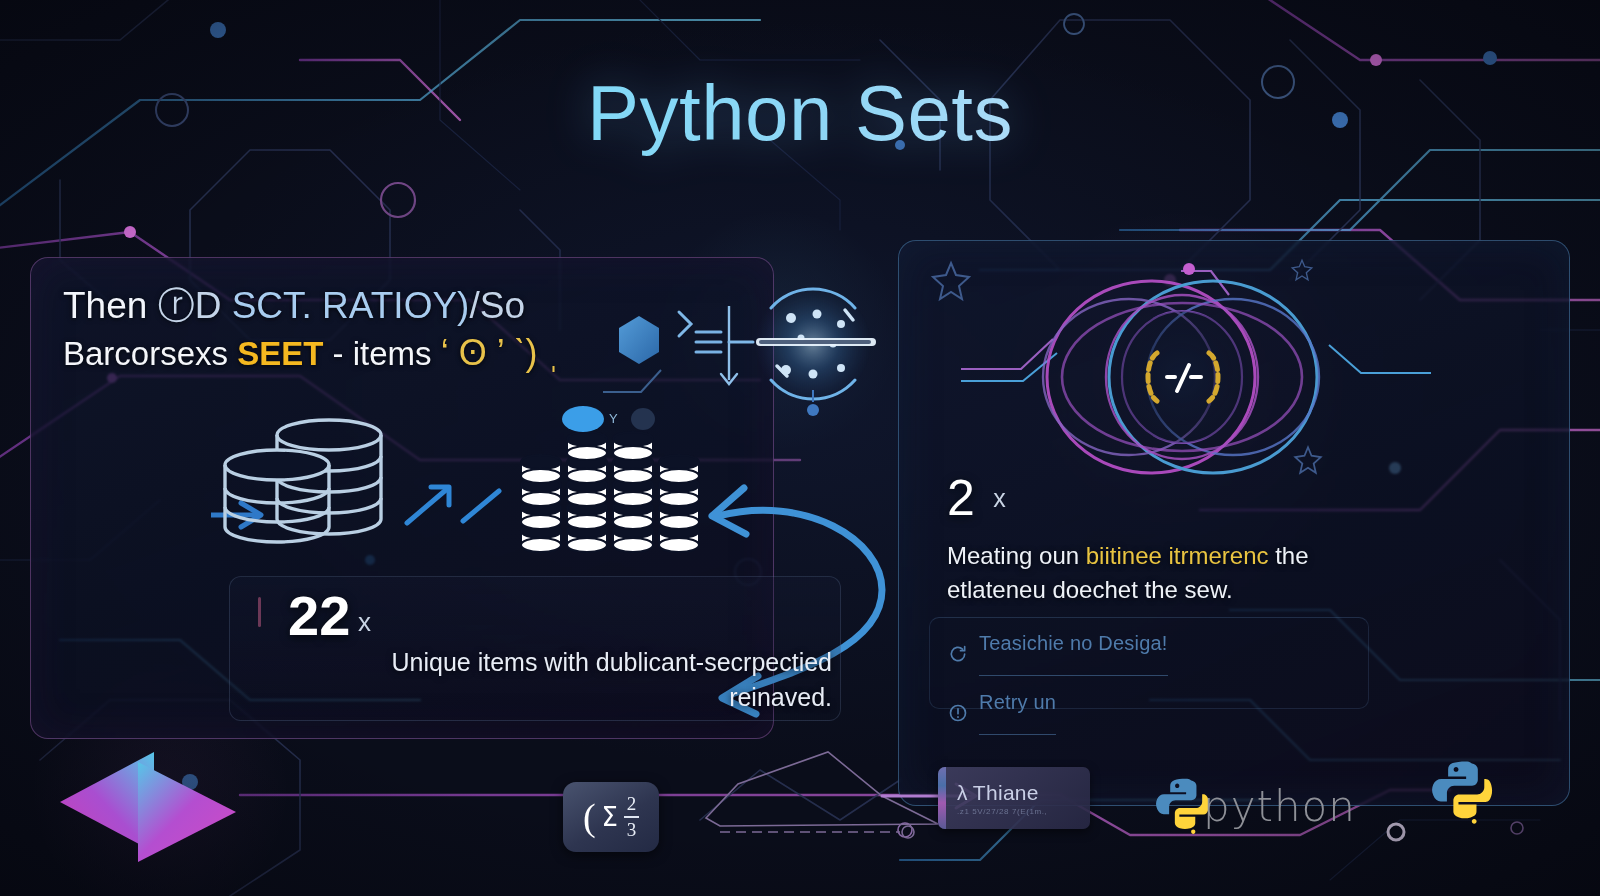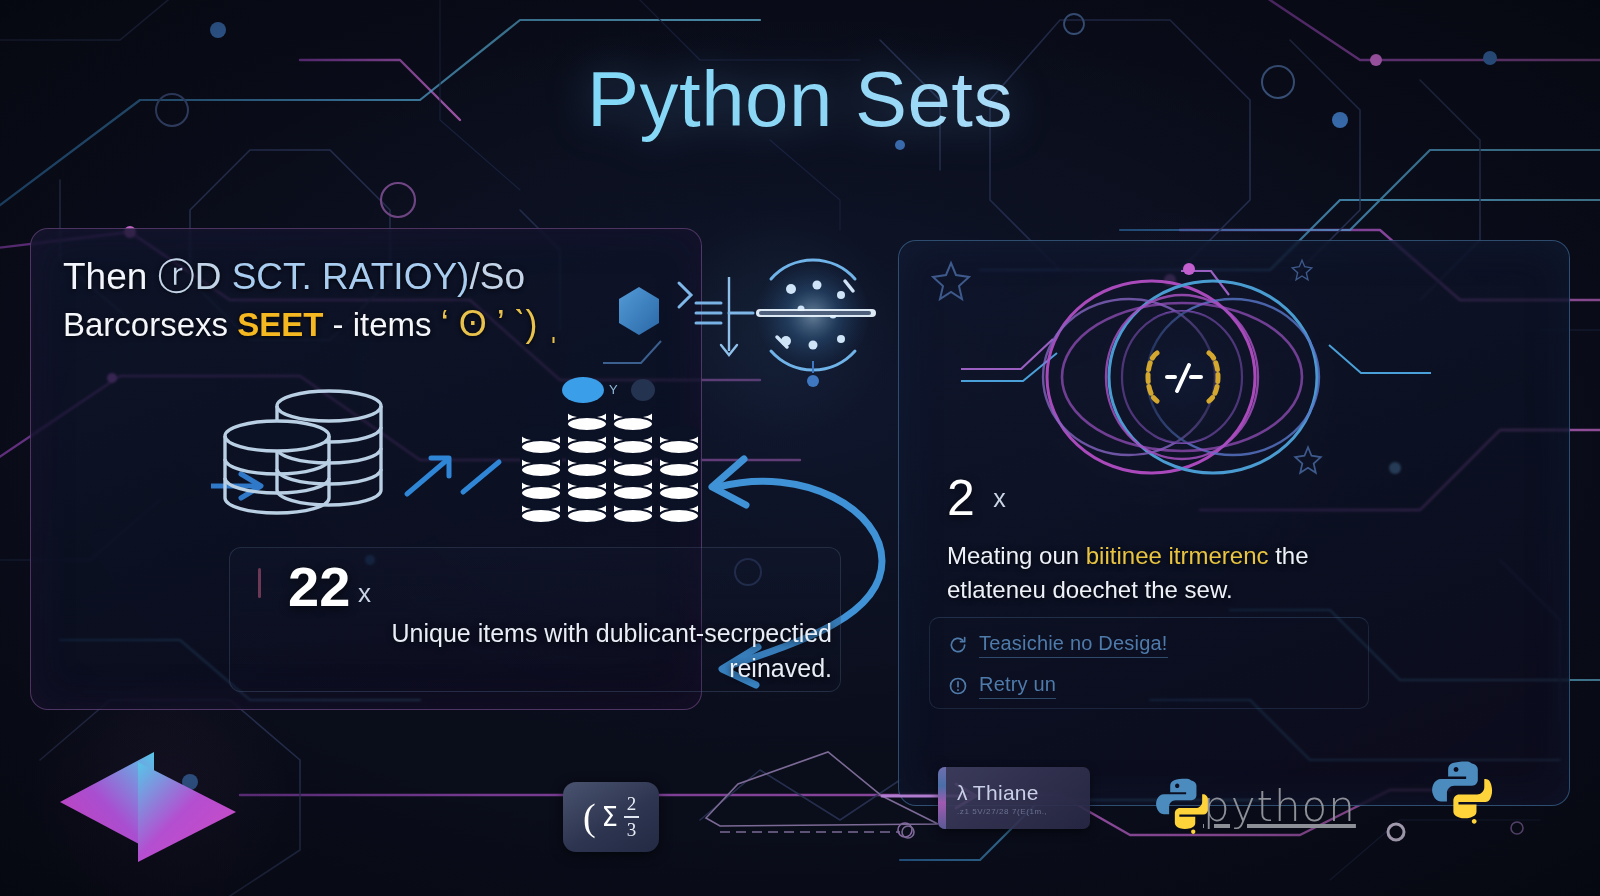--- a/index.html
+++ b/index.html
@@ -16,37 +16,37 @@
   .vig {
     position:absolute; inset:0;
     background:
       radial-gradient(ellipse 900px 520px at 50% 44%, rgba(20,30,60,.55) 0%, rgba(8,10,20,0) 72%),
       radial-gradient(ellipse 1300px 700px at 50% 50%, rgba(10,14,30,0) 55%, rgba(4,5,12,.85) 100%);
     pointer-events:none;
   }
 
   
   #title {
-    position:absolute; top:54px; left:0; width:1600px;
+    position:absolute; top:68px; left:0; width:1600px;
     text-align:center; z-index:6;
     font-size:78px; font-weight:400; letter-spacing:.5px;
     background:linear-gradient(100deg,#e9a8f2 0%,#d79bf0 8%,#7fd9f7 34%,#8fd6f5 52%,#cfe3fb 78%,#e6eefd 100%);
     -webkit-background-clip:text; background-clip:text;
     -webkit-text-fill-color:transparent; color:transparent;
     filter:drop-shadow(0 0 22px rgba(110,190,255,.35));
   }
 
   
   .panel {
     position:absolute; z-index:5;
     border-radius:18px;
     background:linear-gradient(160deg, rgba(16,22,44,.80) 0%, rgba(12,17,36,.72) 55%, rgba(14,12,30,.78) 100%);
     backdrop-filter:blur(1px);
   }
-  #panel-left  { left:30px;  top:228px; width:672px;  height:482px;
+  #panel-left  { left:30px;  top:257px; width:744px;  height:482px;
                  border:1.4px solid rgba(150,95,170,.48);
                  box-shadow:inset 0 0 40px rgba(40,20,60,.35); }
   #panel-right { left:898px; top:240px; width:672px;  height:566px;
                  border:1.4px solid rgba(80,140,190,.50);
                  box-shadow:inset 0 0 40px rgba(20,40,70,.35); }
 
   
   #lead { position:absolute; left:32px; top:24px; width:600px; z-index:7; }
   #lead .l1 { font-size:37px; color:#f2f5fb; white-space:nowrap; line-height:1.28;
               text-shadow:0 1px 5px rgba(0,0,0,.8); }
@@ -84,21 +84,21 @@
   #stat-right .cap .gold { color:#e9c441;margin-top:46px; }
 
   #links {
     position:absolute; left:30px; top:376px; width:440px; height:92px;
     border:1px solid rgba(90,130,175,.20); border-top:1px solid rgba(90,130,175,.28);
     border-radius:10px; z-index:7; padding:14px 18px;
   }
   #links .row { display:flex; align-items:center; gap:11px; margin-bottom:15px; }
   #links .row .lbl {
     font-size:20px; color:#4f7bab; border-bottom:1px solid rgba(79,123,171,.55);
-    padding-bottom:2px; letter-spacing:.2px;
+    padding-bottom:20px; letter-spacing:.2px;
   }
   #links .row .ico { width:20px; height:20px; flex:0 0 20px; color:#4f7bab; }
 
   
   .art { position:absolute; z-index:6; pointer-events:none; }
 
   
   #bottom { position:absolute; left:0; top:722px; width:1600px; height:174px; z-index:5; }
 
   .badge-math {
@@ -125,21 +125,21 @@
   .card-thiane .stripe { width:8px; height:100%; flex:0 0 8px;
     background:linear-gradient(180deg,#6f6fb0 0%,#4a6fa8 30%,#a05ab0 58%,#5a5a96 100%); }
   .card-thiane .txt { padding-left:11px; color:#c9cfe6; }
   .card-thiane .txt .t { font-size:21px; letter-spacing:.3px; display:flex; align-items:center; gap:5px; }
   .card-thiane .txt .s { font-size:8px; color:#6f7characters; }
   .card-thiane .txt .s { font-size:8px; color:#6b7392; letter-spacing:.6px; margin-top:2px; }
 
   .pywordmark {
     position:absolute; left:1203px; top:60px; z-index:6;
     font-size:42px; color:#8e9097; letter-spacing:1px;
-    font-family:"DejaVu Sans", sans-serif; font-weight:300;text-decoration:underline;
+    font-family:"DejaVu Sans", sans-serif; font-weight:300;
   }
 </style>
 </head>
 <body>
 
 <div id="bg">
   <svg viewBox="0 0 1600 896" xmlns="http://www.w3.org/2000/svg">
     <defs>
       <linearGradient id="gMag" x1="0" y1="0" x2="1" y2="0">
         <stop offset="0" stop-color="#8a3fb0"></stop>

